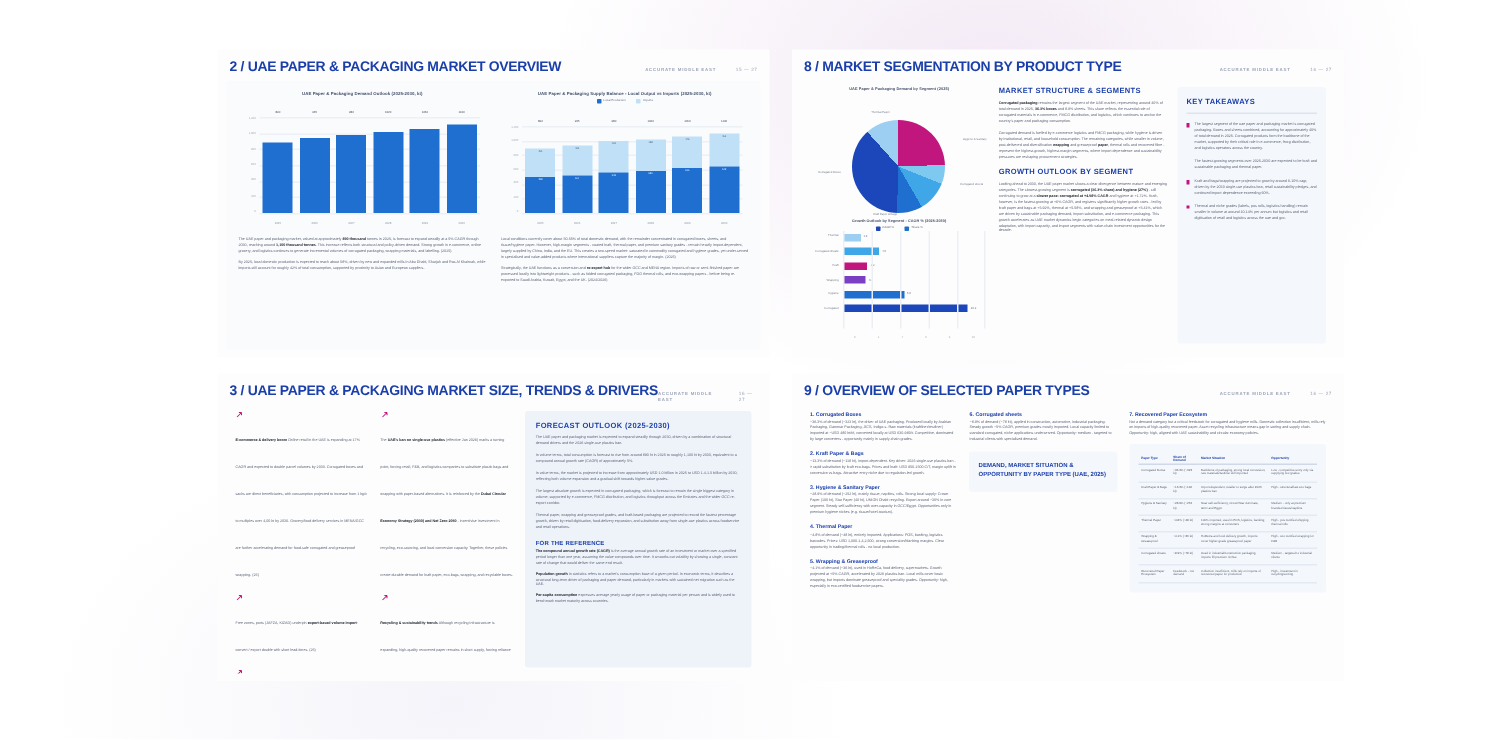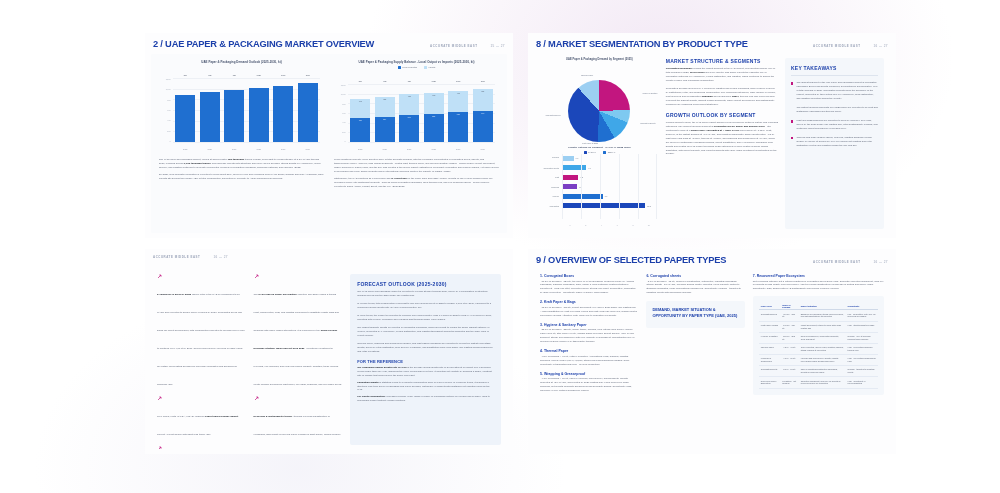--- a/index.html
+++ b/index.html
@@ -477,20 +477,21 @@
             </div>
           </div>
         </div>
 
       </div>
     </div>
   </section>
 
   <section class="slide" id="slide-3">
     <div class="slide-head">
+      <div class="slide-title">3 / UAE PAPER &amp; PACKAGING MARKET SIZE, TRENDS &amp; DRIVERS</div>
       <div class="slide-meta">
         <span class="brandmark">ACCURATE MIDDLE EAST</span>
         <span class="pagenum">16 — 27</span>
       </div>
     </div>
     <div class="slide-body plain">
       <div id="s3-grid">
 
         <div id="s3-c1">
           <div class="driver">

